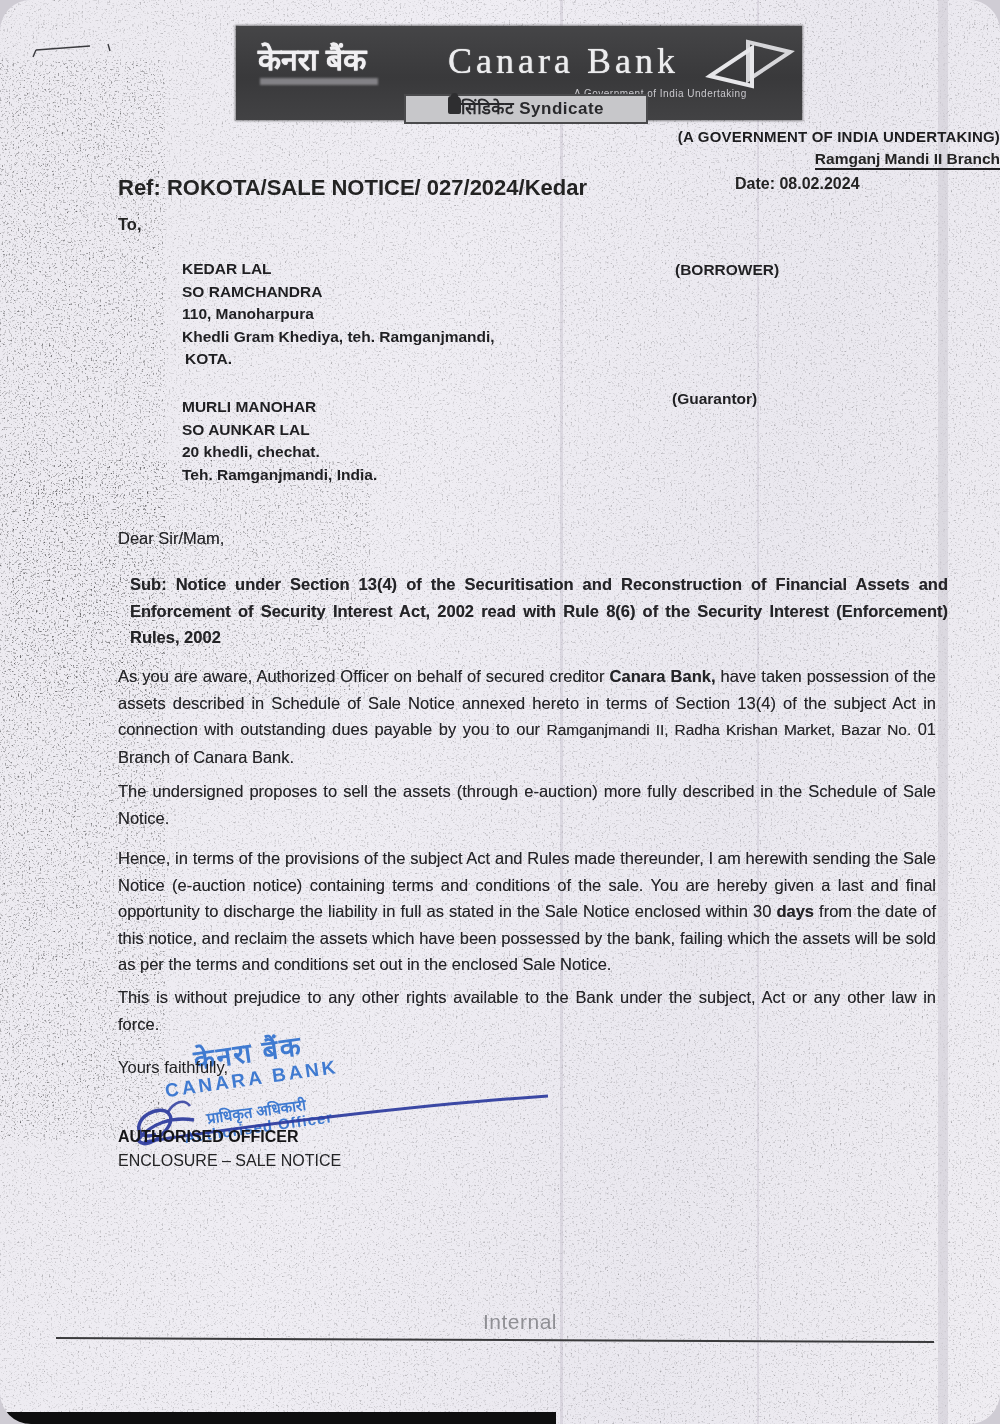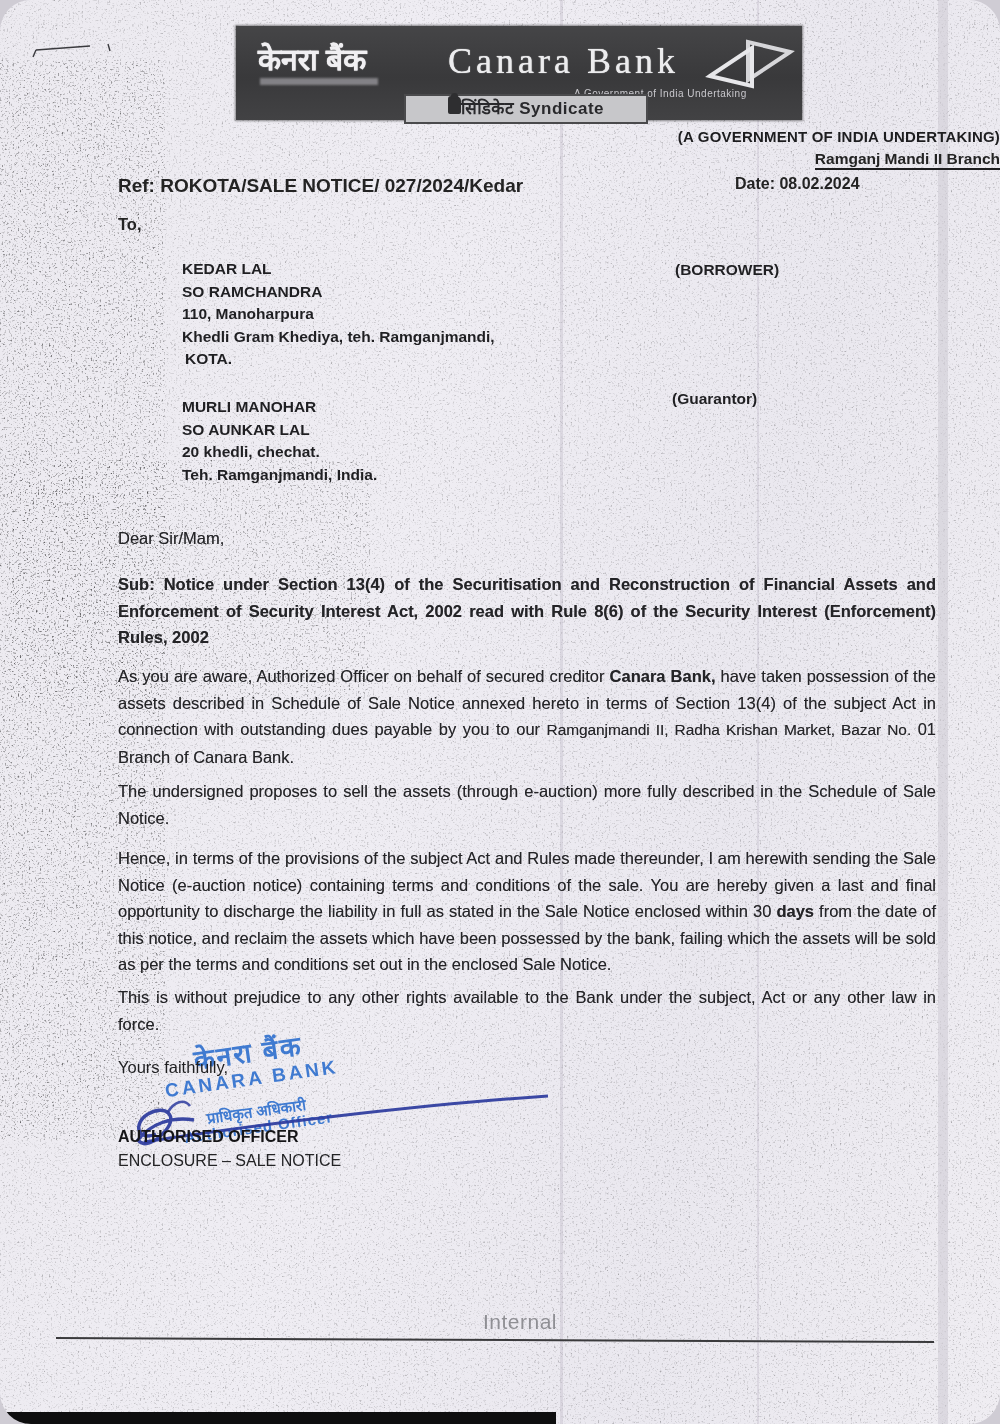--- a/index.html
+++ b/index.html
@@ -27,30 +27,30 @@
     justify-content:center;}
   .syn-icon{width:13px;height:18px;background:#2e2e30;border-radius:3px 5px 2px 2px;position:relative;}
   .syn-icon:before{content:"";position:absolute;left:3px;top:-3px;width:7px;height:6px;background:#2e2e30;border-radius:50%;}
   .syn-text{font-size:17px;font-weight:700;color:#29292c;letter-spacing:.5px;}
   .govt-line{position:absolute;left:50px;right:0;top:128px;text-align:right;
     font-size:15px;color:#1d1d1f;letter-spacing:.2px;font-weight:bold;}
   .branch{position:absolute;left:50px;right:0;top:150px;text-align:right;font-size:15.5px;
     font-weight:700;}
   .branch span{border-bottom:2px solid #1d1d1f;padding-bottom:1px;}
   
-  .ref{position:absolute;left:118px;top:175px;font-size:19px;font-weight:700;}
+  .ref{position:absolute;left:118px;top:175px;font-size:22px;font-weight:700;}
   .date{position:absolute;left:735px;top:175px;font-size:16px;font-weight:700;}
   .to{position:absolute;left:118px;top:215px;font-size:16.5px;font-weight:700;}
   
   .addr{position:absolute;left:182px;font-size:15.5px;font-weight:700;line-height:22.5px;color:#1f1f22;}
   .role{position:absolute;font-size:15.5px;font-weight:700;color:#1f1f22;}
   
   .bodytext{position:absolute;left:118px;width:818px;font-size:16.5px;line-height:26.5px;
     text-align:justify;color:#242427;text-shadow:0 0 .5px rgba(35,35,40,.45);margin:0;}
-  .subject{font-weight:700;}
+  .subject{font-weight:700;margin-left:12px;}
   .alt{font-size:15.5px;letter-spacing:-.1px;}
   
   .stamp{position:absolute;left:138px;top:1038px;width:230px;text-align:center;
     transform:rotate(-8deg);color:#2e6fce;opacity:.9;line-height:1.12;pointer-events:none;}
   .stamp .s1{font-size:27px;font-weight:700;letter-spacing:2px;}
   .stamp .s2{font-size:19px;font-weight:700;letter-spacing:3px;}
   .stamp .s3{font-size:15px;font-weight:700;margin-top:14px;}
   .stamp .s4{font-size:15px;font-weight:700;letter-spacing:1px;}
   .closing{position:absolute;left:118px;top:1058px;font-size:16.5px;color:#1e1e20;}
   .signoff{position:absolute;left:118px;top:1128px;font-size:16px;font-weight:700;color:#151517;}

